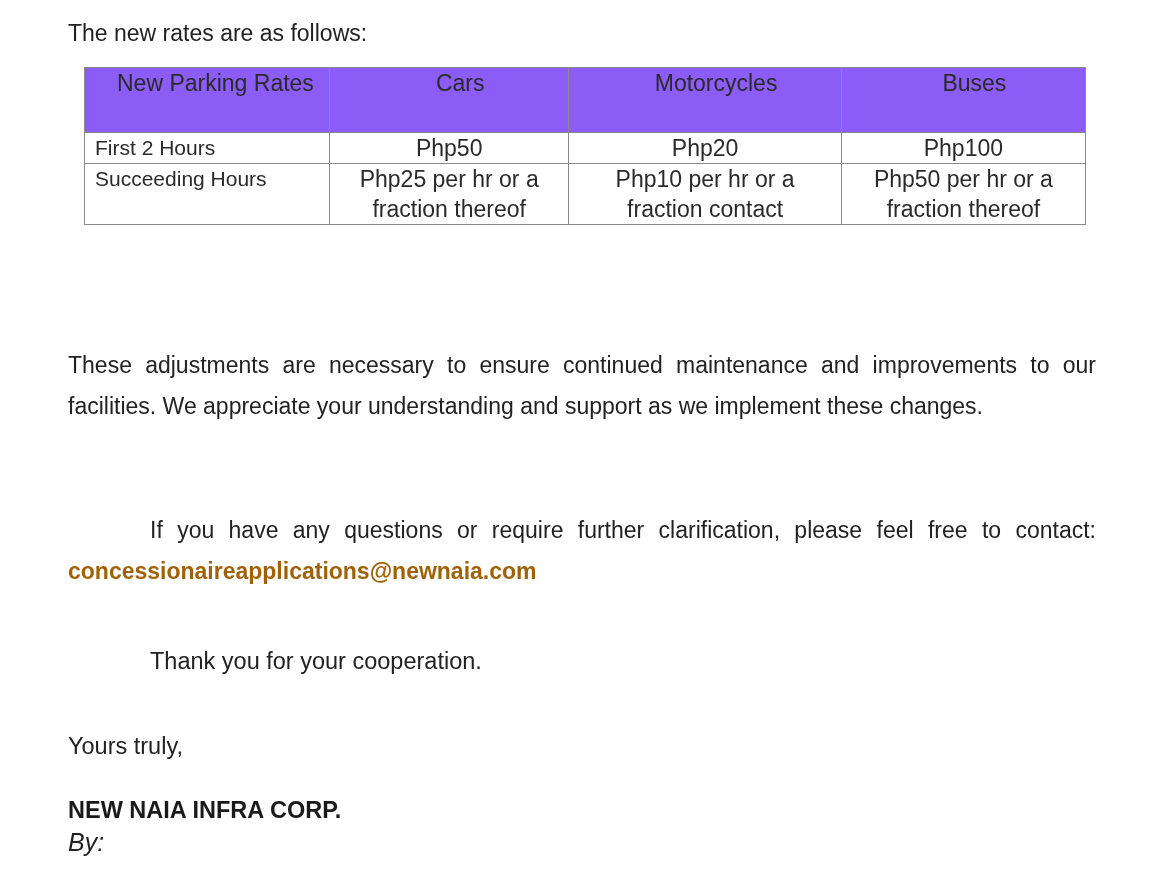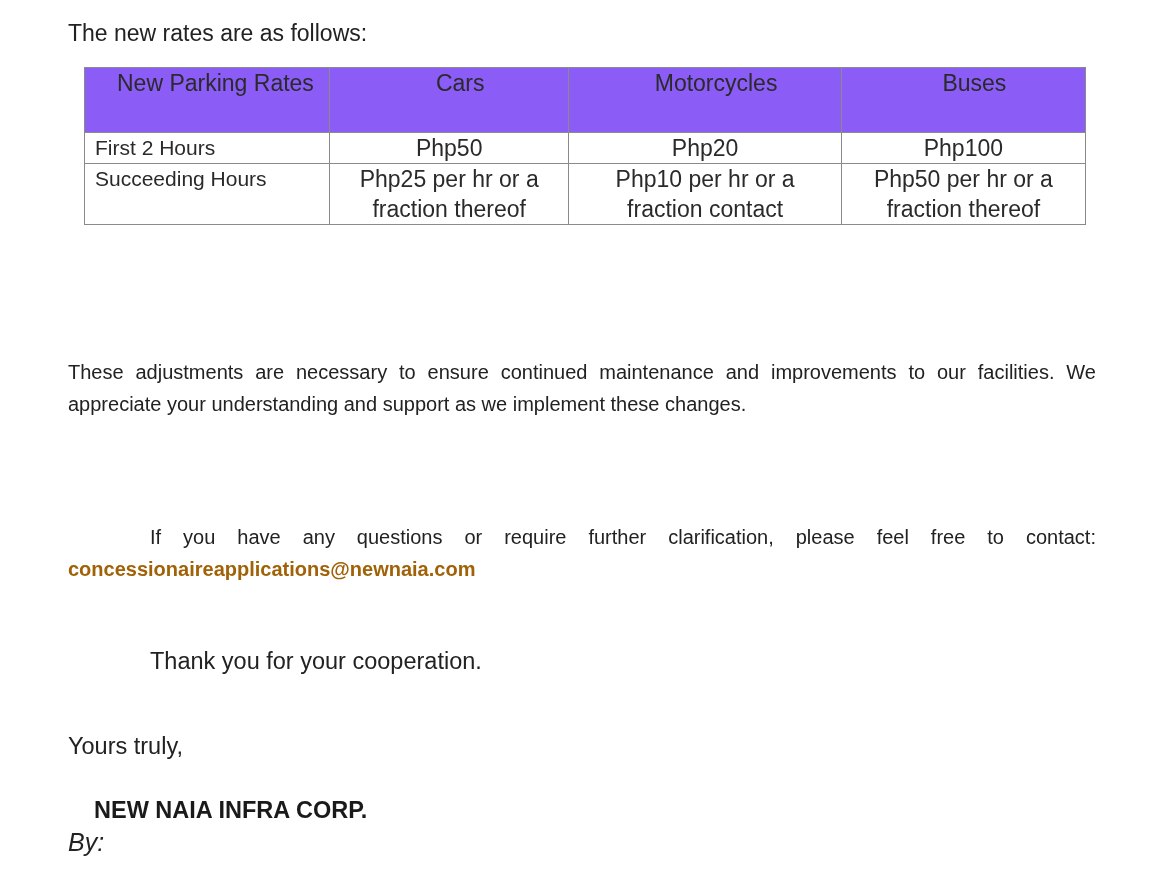--- a/index.html
+++ b/index.html
@@ -15,28 +15,28 @@
     width: 1002px; border-collapse: collapse;
     font-size: 23px; line-height: 30px; color: #2a2a2a;
   }
   table.rates th, table.rates td { border: 1.5px solid #8a8a8a; padding: 0 10px; vertical-align: top; }
   table.rates th { background: #8b5cf6; font-weight: normal; text-align: center; height: 64px; padding-left: 32px; }
   table.rates th.first { text-align: left; }
   table.rates td.label { text-align: left; font-size: 21px; width: 224px; margin-left: 26px; }
   table.rates td.val { text-align: center; margin-top: 40px; }
   table.rates td.label .sub { font-size: 19px; }
   table.rates tr.r-overnight td.val { vertical-align: bottom; }
-  .para { position: absolute; left: 68px; width: 1028px; font-size: 20px; line-height: 32px; text-align: justify; margin-top: 11px; }
+  .para { position: absolute; left: 68px; width: 1028px; font-size: 23px; line-height: 41px; text-align: justify; }
   .p1 { top: 345px; }
   .p2 { top: 510px; }
   .p2 .indent { padding-left: 82px; }
   .email { font-weight: bold; color: #a16207; }
   .thanks { position: absolute; left: 150px; top: 648px; font-size: 23.5px; }
   .closing { position: absolute; left: 68px; top: 733px; font-size: 23.5px; }
-  .corp { position: absolute; left: 68px; top: 797px; font-size: 23.5px; font-weight: bold; color: #1a1a1a; margin-left: 26px; }
+  .corp { position: absolute; left: 68px; top: 797px; font-size: 23.5px; font-weight: bold; color: #1a1a1a; }
   .by { position: absolute; left: 68px; top: 828px; font-size: 25px; font-style: italic; }
 </style>
 </head>
 <body>
 
 <div class="intro">The new rates are as follows:</div>
 
 <table class="rates">
   <tbody>
       <tr>

